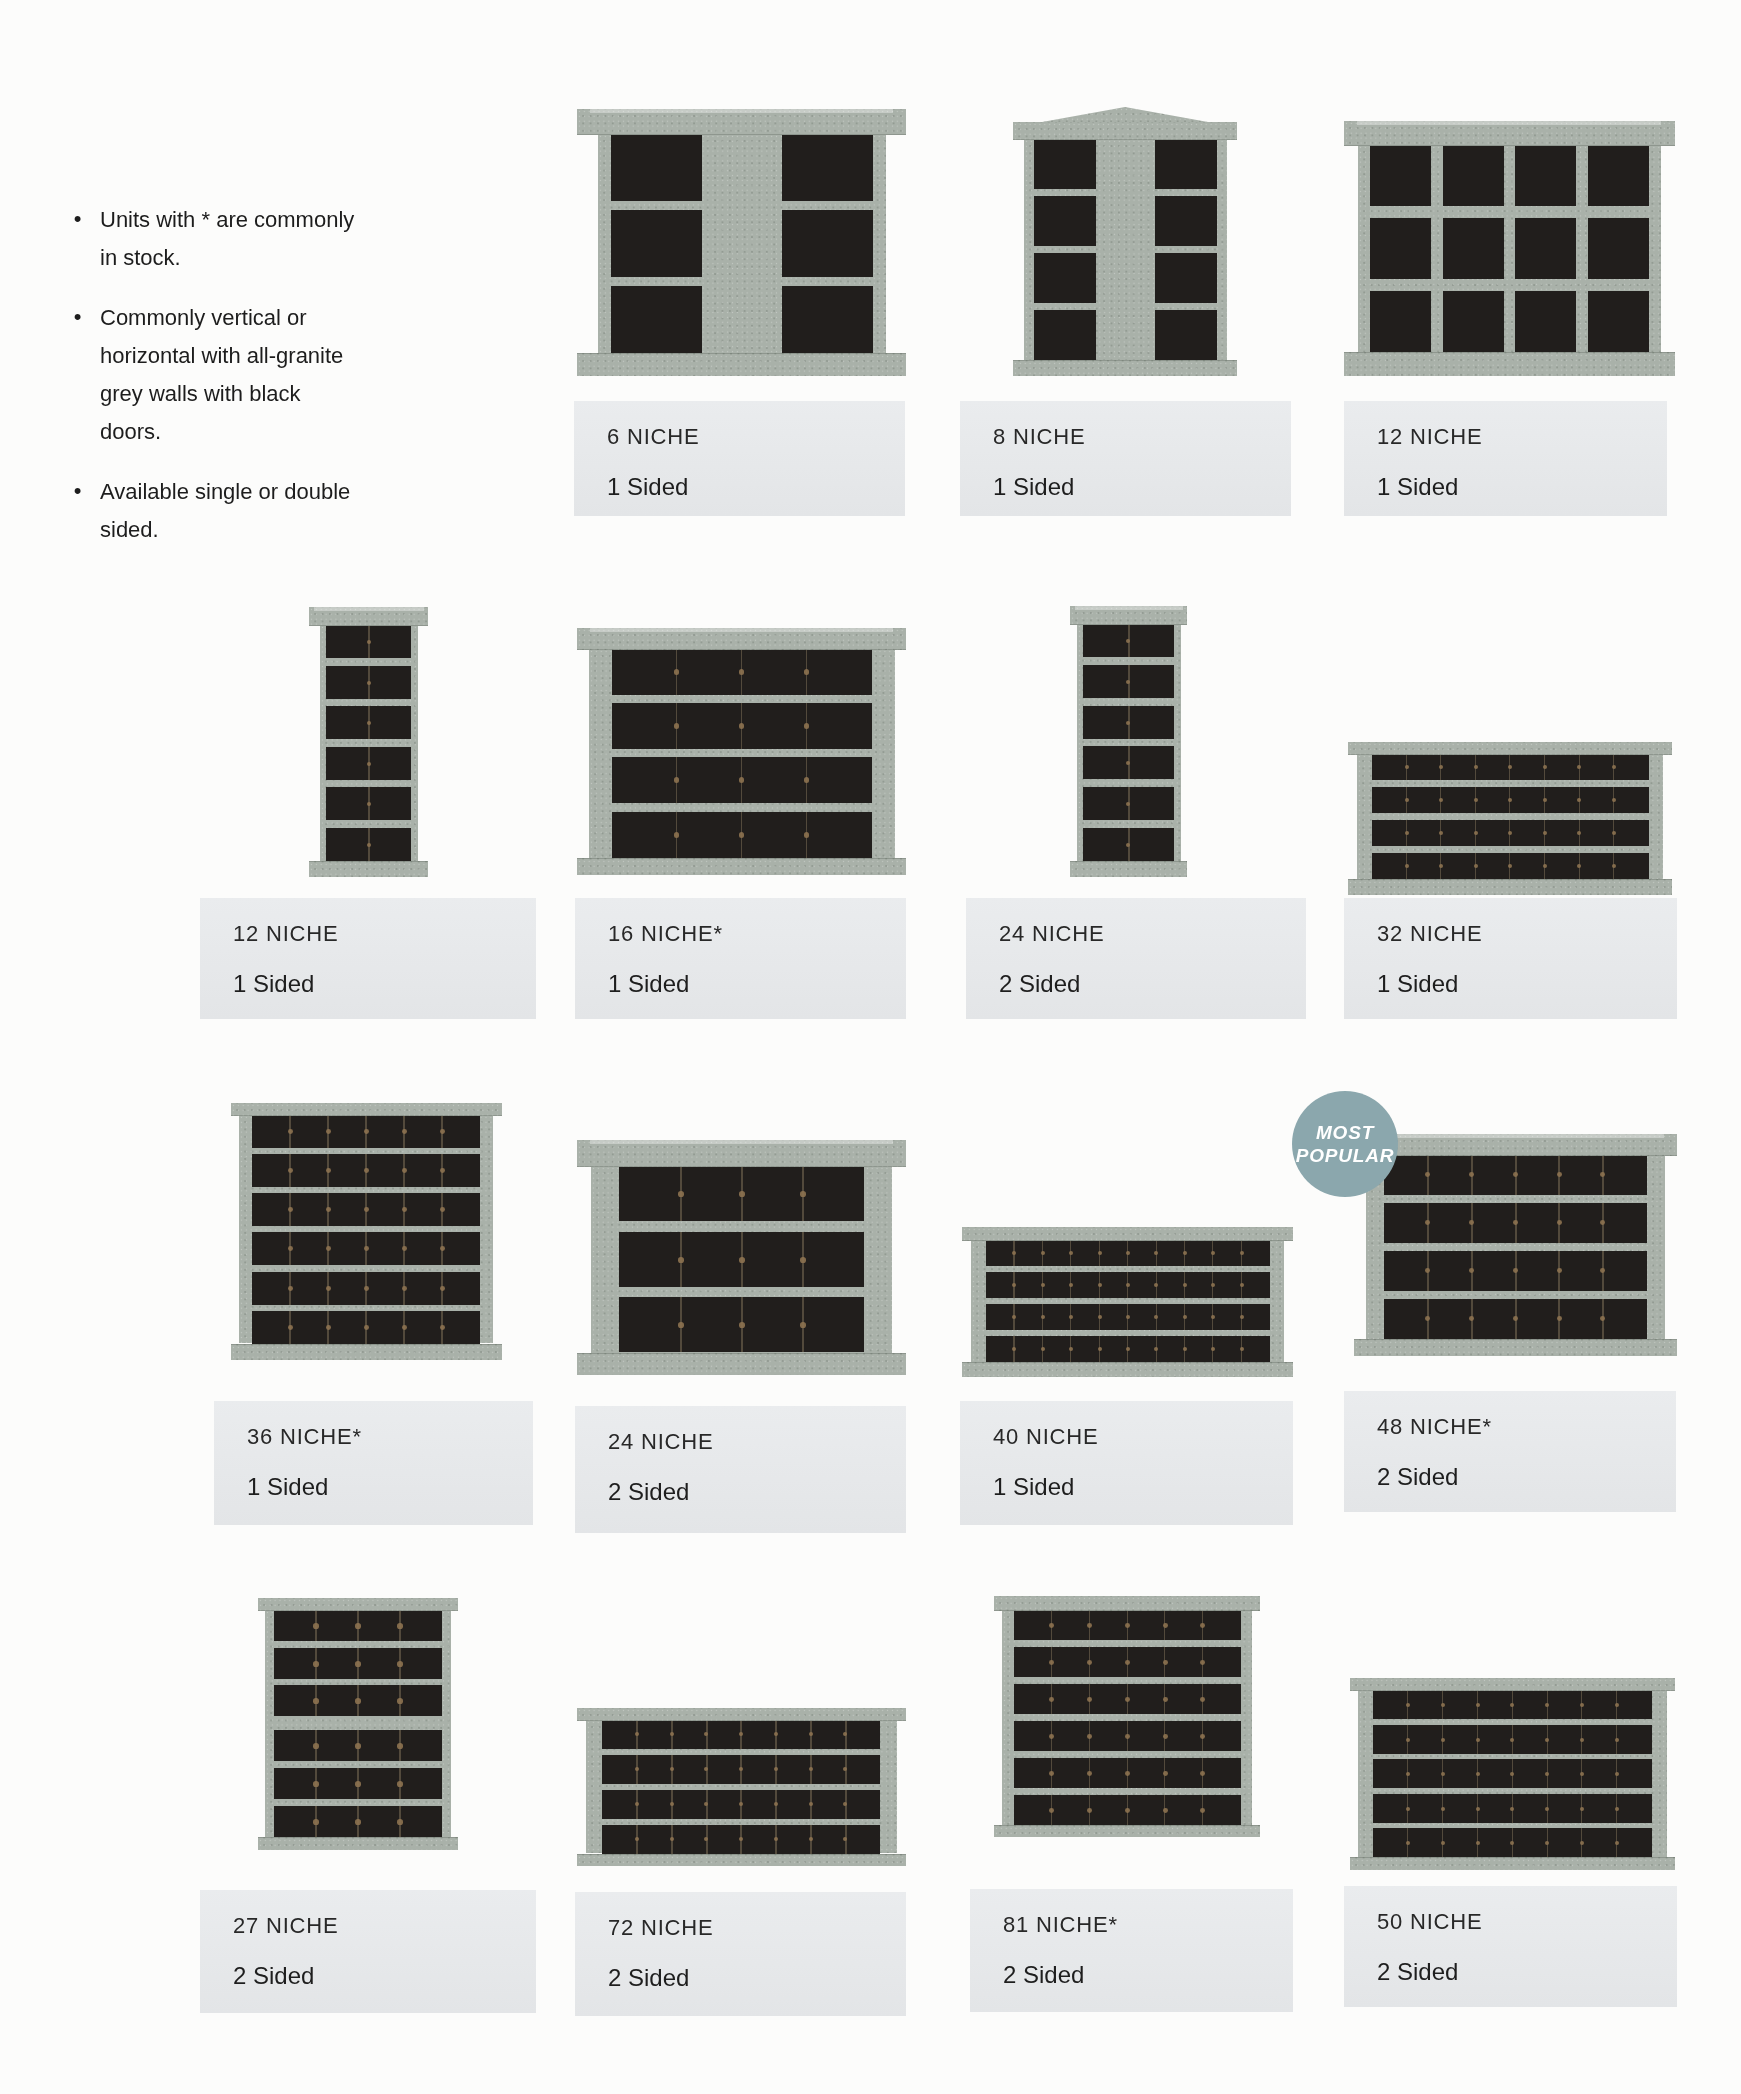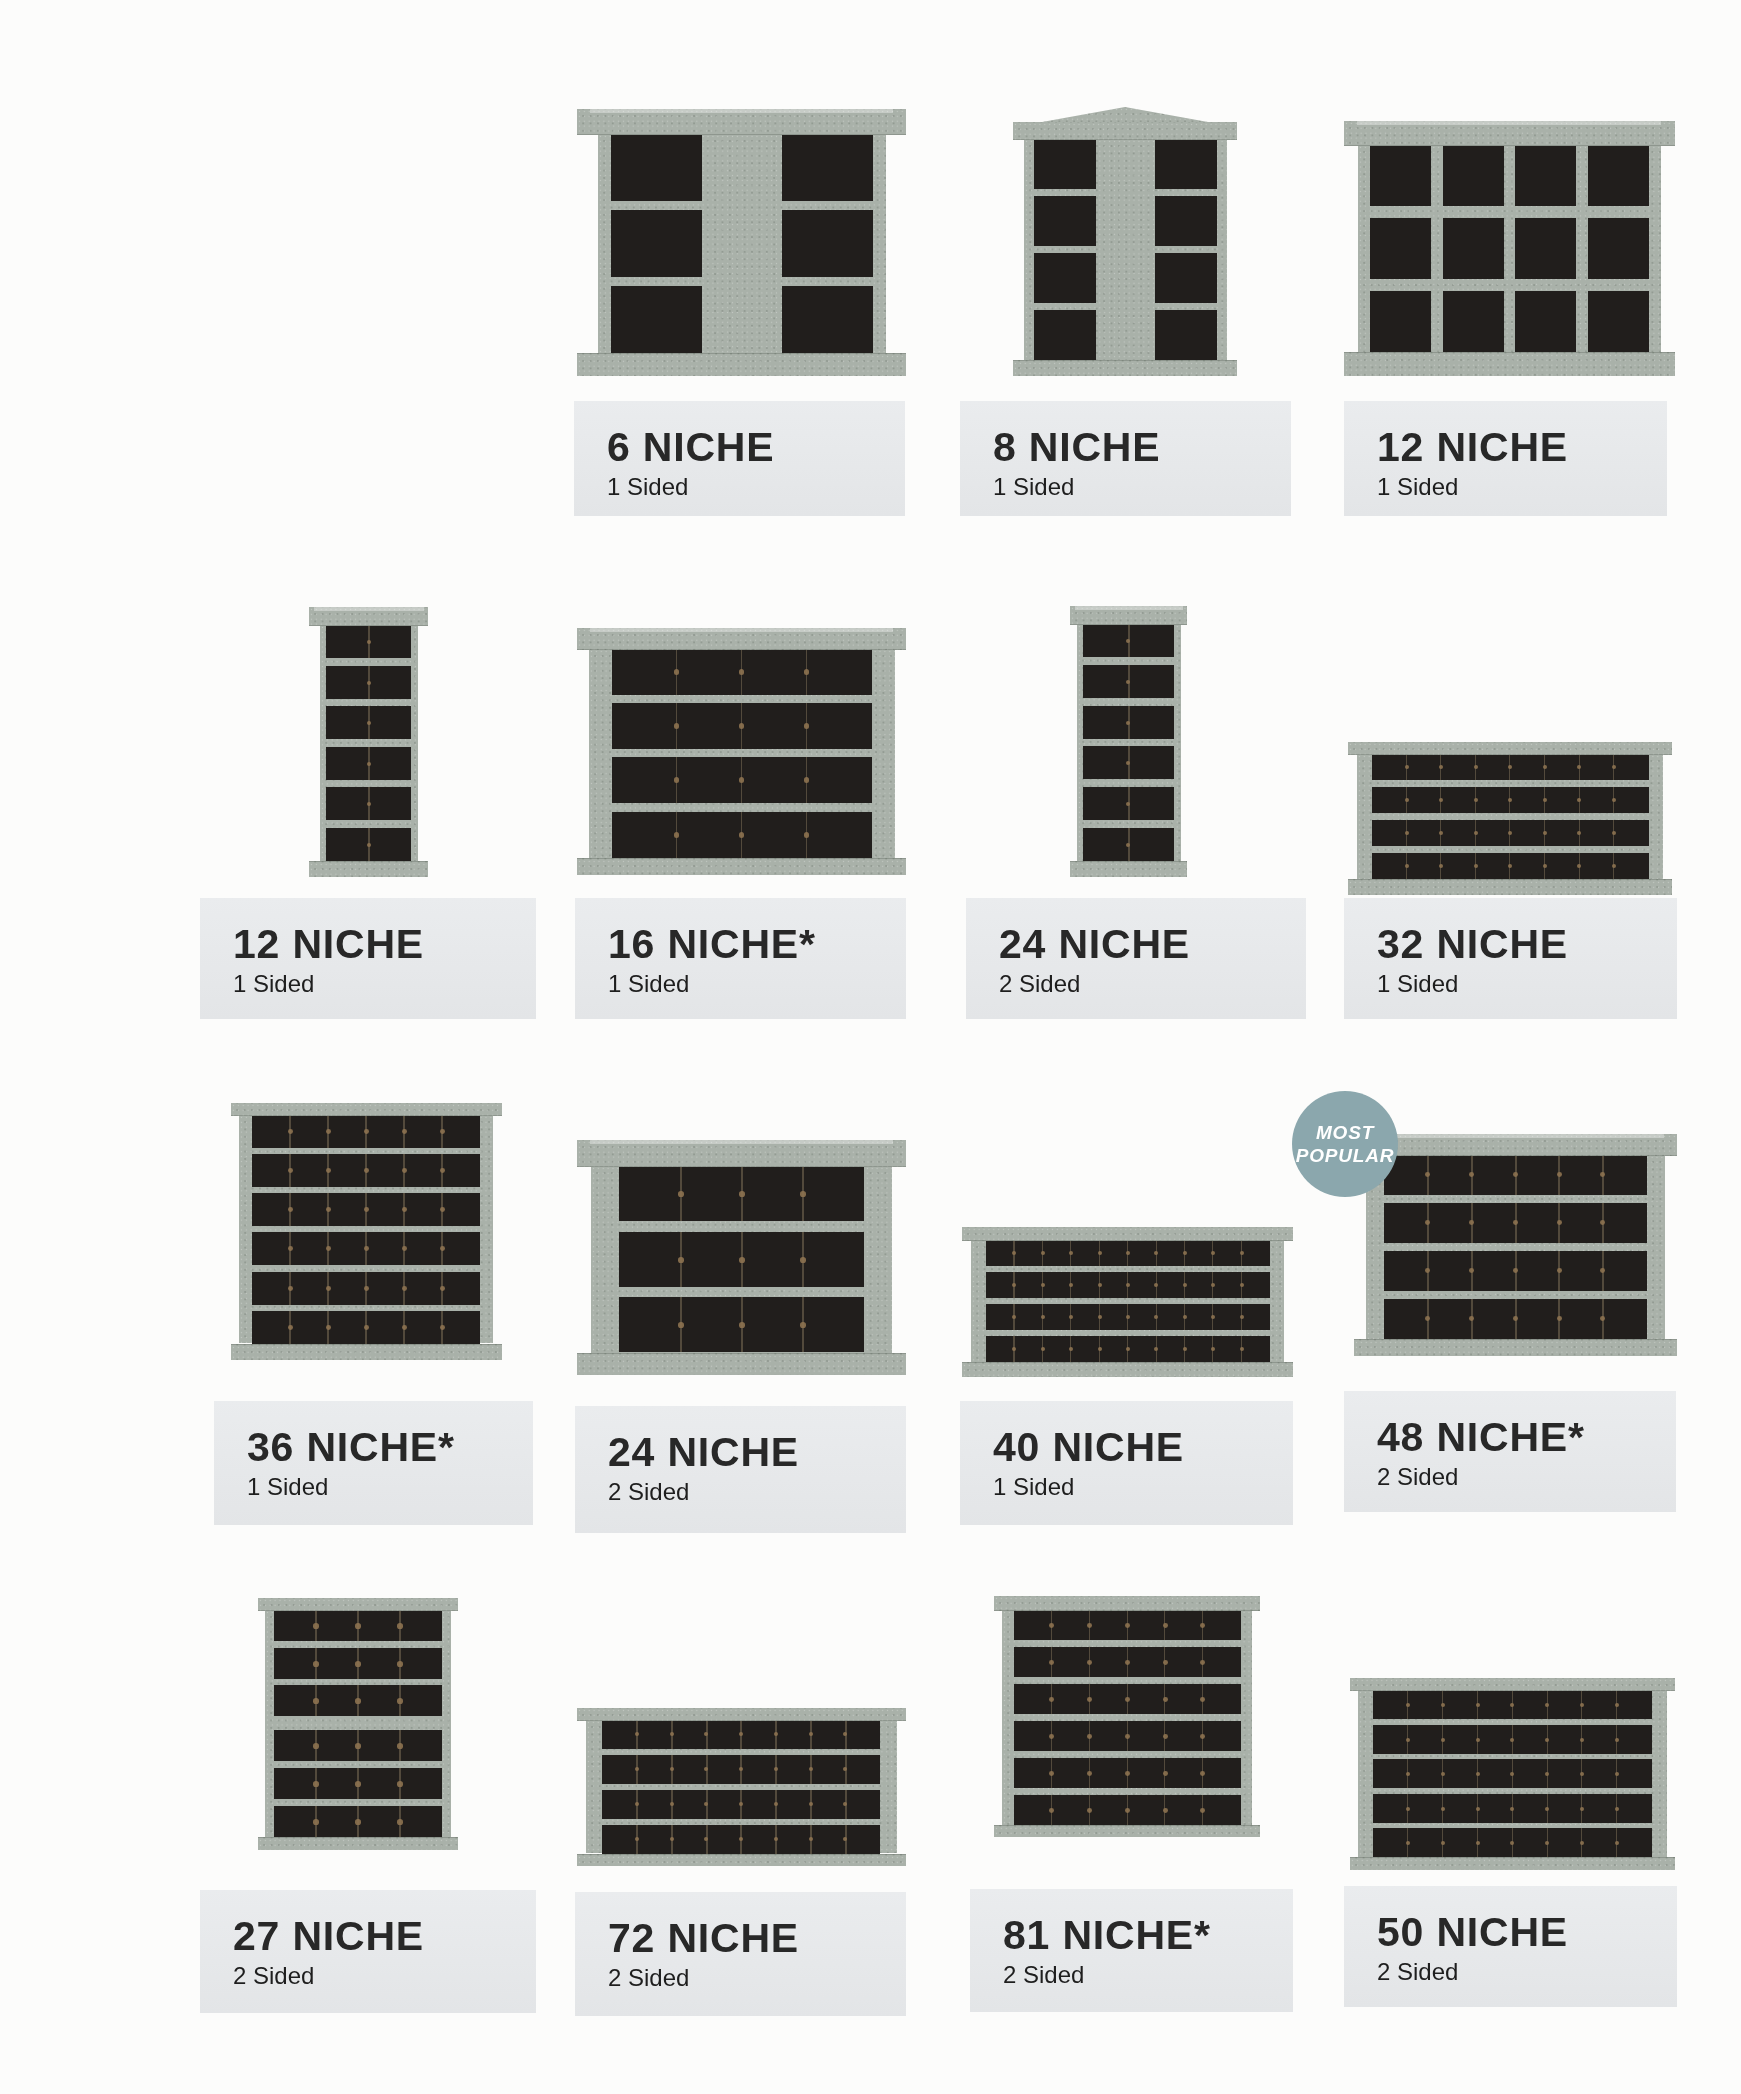--- a/index.html
+++ b/index.html
@@ -18,21 +18,21 @@
     font-size:22px;line-height:38px;color:var(--text,#1d1d1d);
   }
   .bullet{position:relative;padding-left:36px;margin-bottom:22px;}
   .bullet::before{content:"\2022";position:absolute;left:9.8px;top:-0.8px;}
   .label-box{
     position:absolute;
     background:linear-gradient(180deg,#eaecee 0%,#e3e5e7 100%);
   }
   .p-name{
     position:absolute;left:33px;top:23px;
-    font-size:41px;font-weight:bold;letter-spacing:0.8px;color:#282828;white-space:nowrap;
+    font-size:22px;font-weight:normal;letter-spacing:0.8px;color:#282828;white-space:nowrap;
   }
   .p-sided{
     position:absolute;left:33px;top:72px;
     font-size:24px;color:#1e1e1e;white-space:nowrap;
   }
   .unit{position:absolute;}
   .unit div{position:absolute;}
   .granite{
     background-color:var(--granite,#a9b1a9);
     background-image:
@@ -53,20 +53,25 @@
     font-style:italic;font-weight:bold;font-size:19px;line-height:23px;letter-spacing:0.8px;
     display:flex;flex-direction:column;align-items:center;justify-content:center;text-align:center;
   }
 </style>
 </head>
 <body>
 
 <div class="stage" id="stage">
 
 
+  <div class="bullets">
+    <div class="bullet">Units with * are commonly in stock.</div>
+    <div class="bullet">Commonly vertical or horizontal with all-granite grey walls with black doors.</div>
+    <div class="bullet">Available single or double sided.</div>
+  </div>
 
 <div class="label-box" style="left: 574px; top: 401px; width: 331px; height: 115px;">
       <div class="p-name">6 NICHE</div>
       <div class="p-sided">1 Sided</div>
     </div>
     <div class="unit" style="left: 577px; top: 109px; width: 329px; height: 266px;">
       <div class="granite" style="left: 20.5px; top: 24.5px; width: 288px; height: 219px;">
         <div class="niche" style="left: 13px; top: 0px; width: 91px; height: 67px;"></div>
         <div class="niche" style="left: 184px; top: 0px; width: 91px; height: 67px;"></div>
         <div class="niche" style="left: 13px; top: 76px; width: 91px; height: 67px;"></div>

